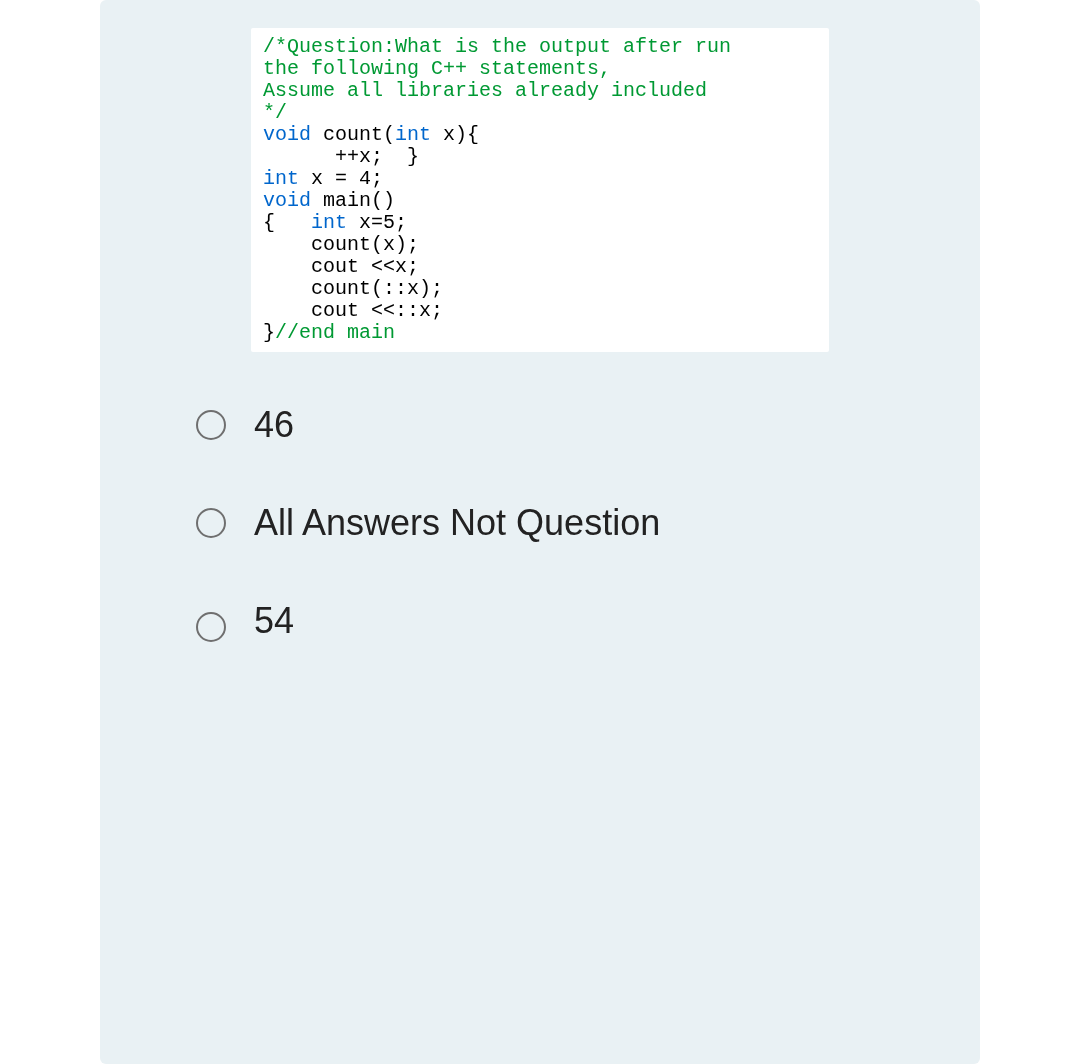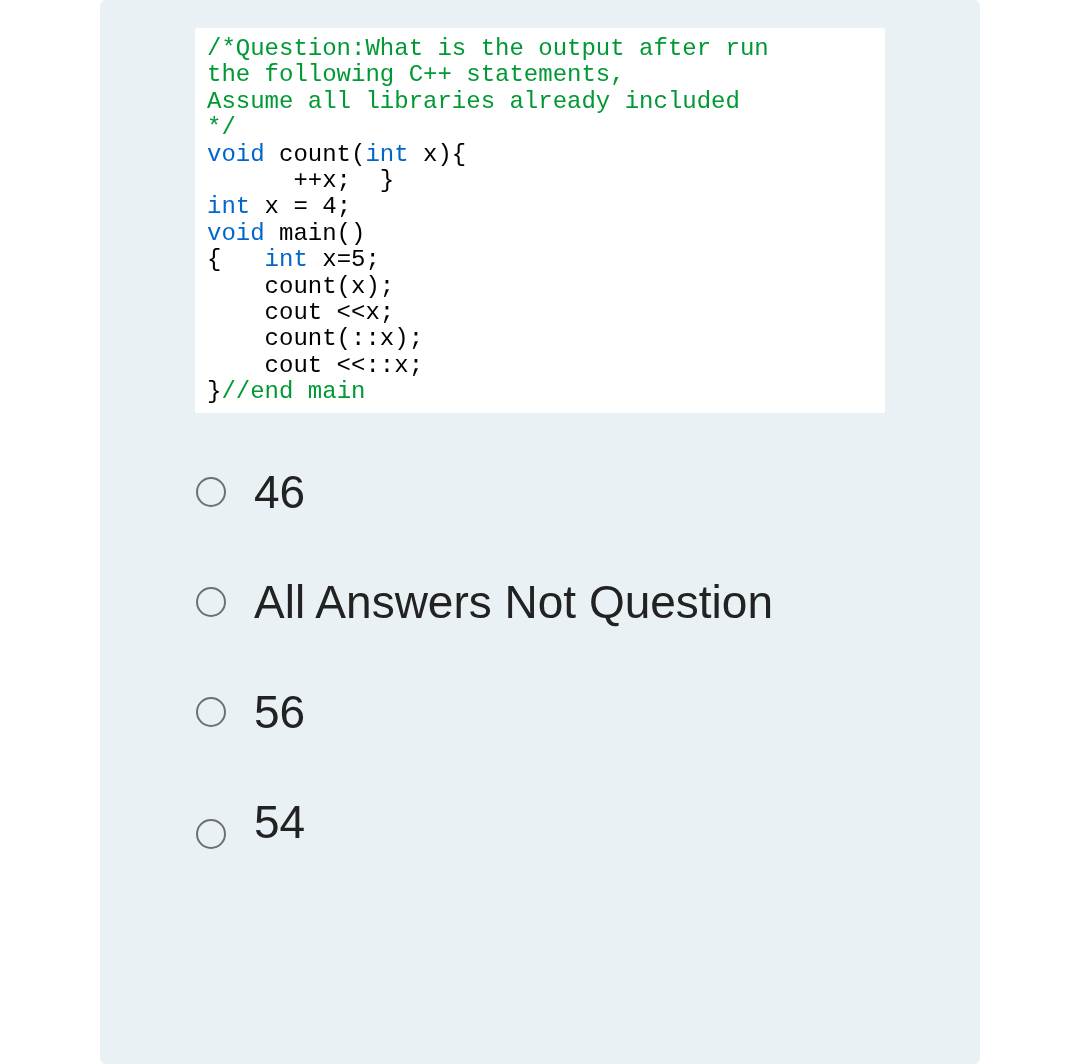--- a/index.html
+++ b/index.html
@@ -15,23 +15,23 @@
     width: 880px;
     background: #e9f1f4;
     border-radius: 6px;
     padding: 28px 24px 40px 24px;
   }
   .code-box {
     background: #ffffff;
     border-radius: 2px;
     padding: 8px 12px 8px 12px;
     margin: 0 auto 52px auto;
-    width: 690px;
+    width: 578px;
     font-family: "Courier New", Courier, monospace;
-    font-size: 24px;
+    font-size: 20px;
     line-height: 1.1;
     white-space: pre;
     color: #000;
   }
   .tok-comment { color: #009933; }
   .tok-keyword { color: #0066cc; }
   .options {
     padding-left: 72px;
   }
   .option {
@@ -43,21 +43,21 @@
   }
   .option:last-child { margin-bottom: 10px; align-items: flex-end; }
   .radio {
     width: 30px;
     height: 30px;
     border: 2.5px solid #6f6f6f;
     border-radius: 50%;
     flex-shrink: 0;
   }
   .option-label {
-    font-size: 46px;
+    font-size: 36px;
     color: #222;
     font-family: "Segoe UI", Arial, sans-serif;
   }
 </style>
 </head>
 <body>
 
 <div class="card">
 
   <pre class="code-box"><span class="tok-comment">/*Question:What is the output after run</span>
@@ -79,21 +79,17 @@
     <div class="option">
       <span class="radio"></span>
       <span class="option-label">46</span>
     </div>
     <div class="option">
       <span class="radio"></span>
       <span class="option-label">All Answers Not Question</span>
     </div>
     <div class="option">
       <span class="radio"></span>
-      <span class="option-label">56</span>
-    </div>
-    <div class="option">
-      <span class="radio"></span>
       <span class="option-label">54</span>
     </div>
   </div>
 
 </div>
 
 </body></html>

